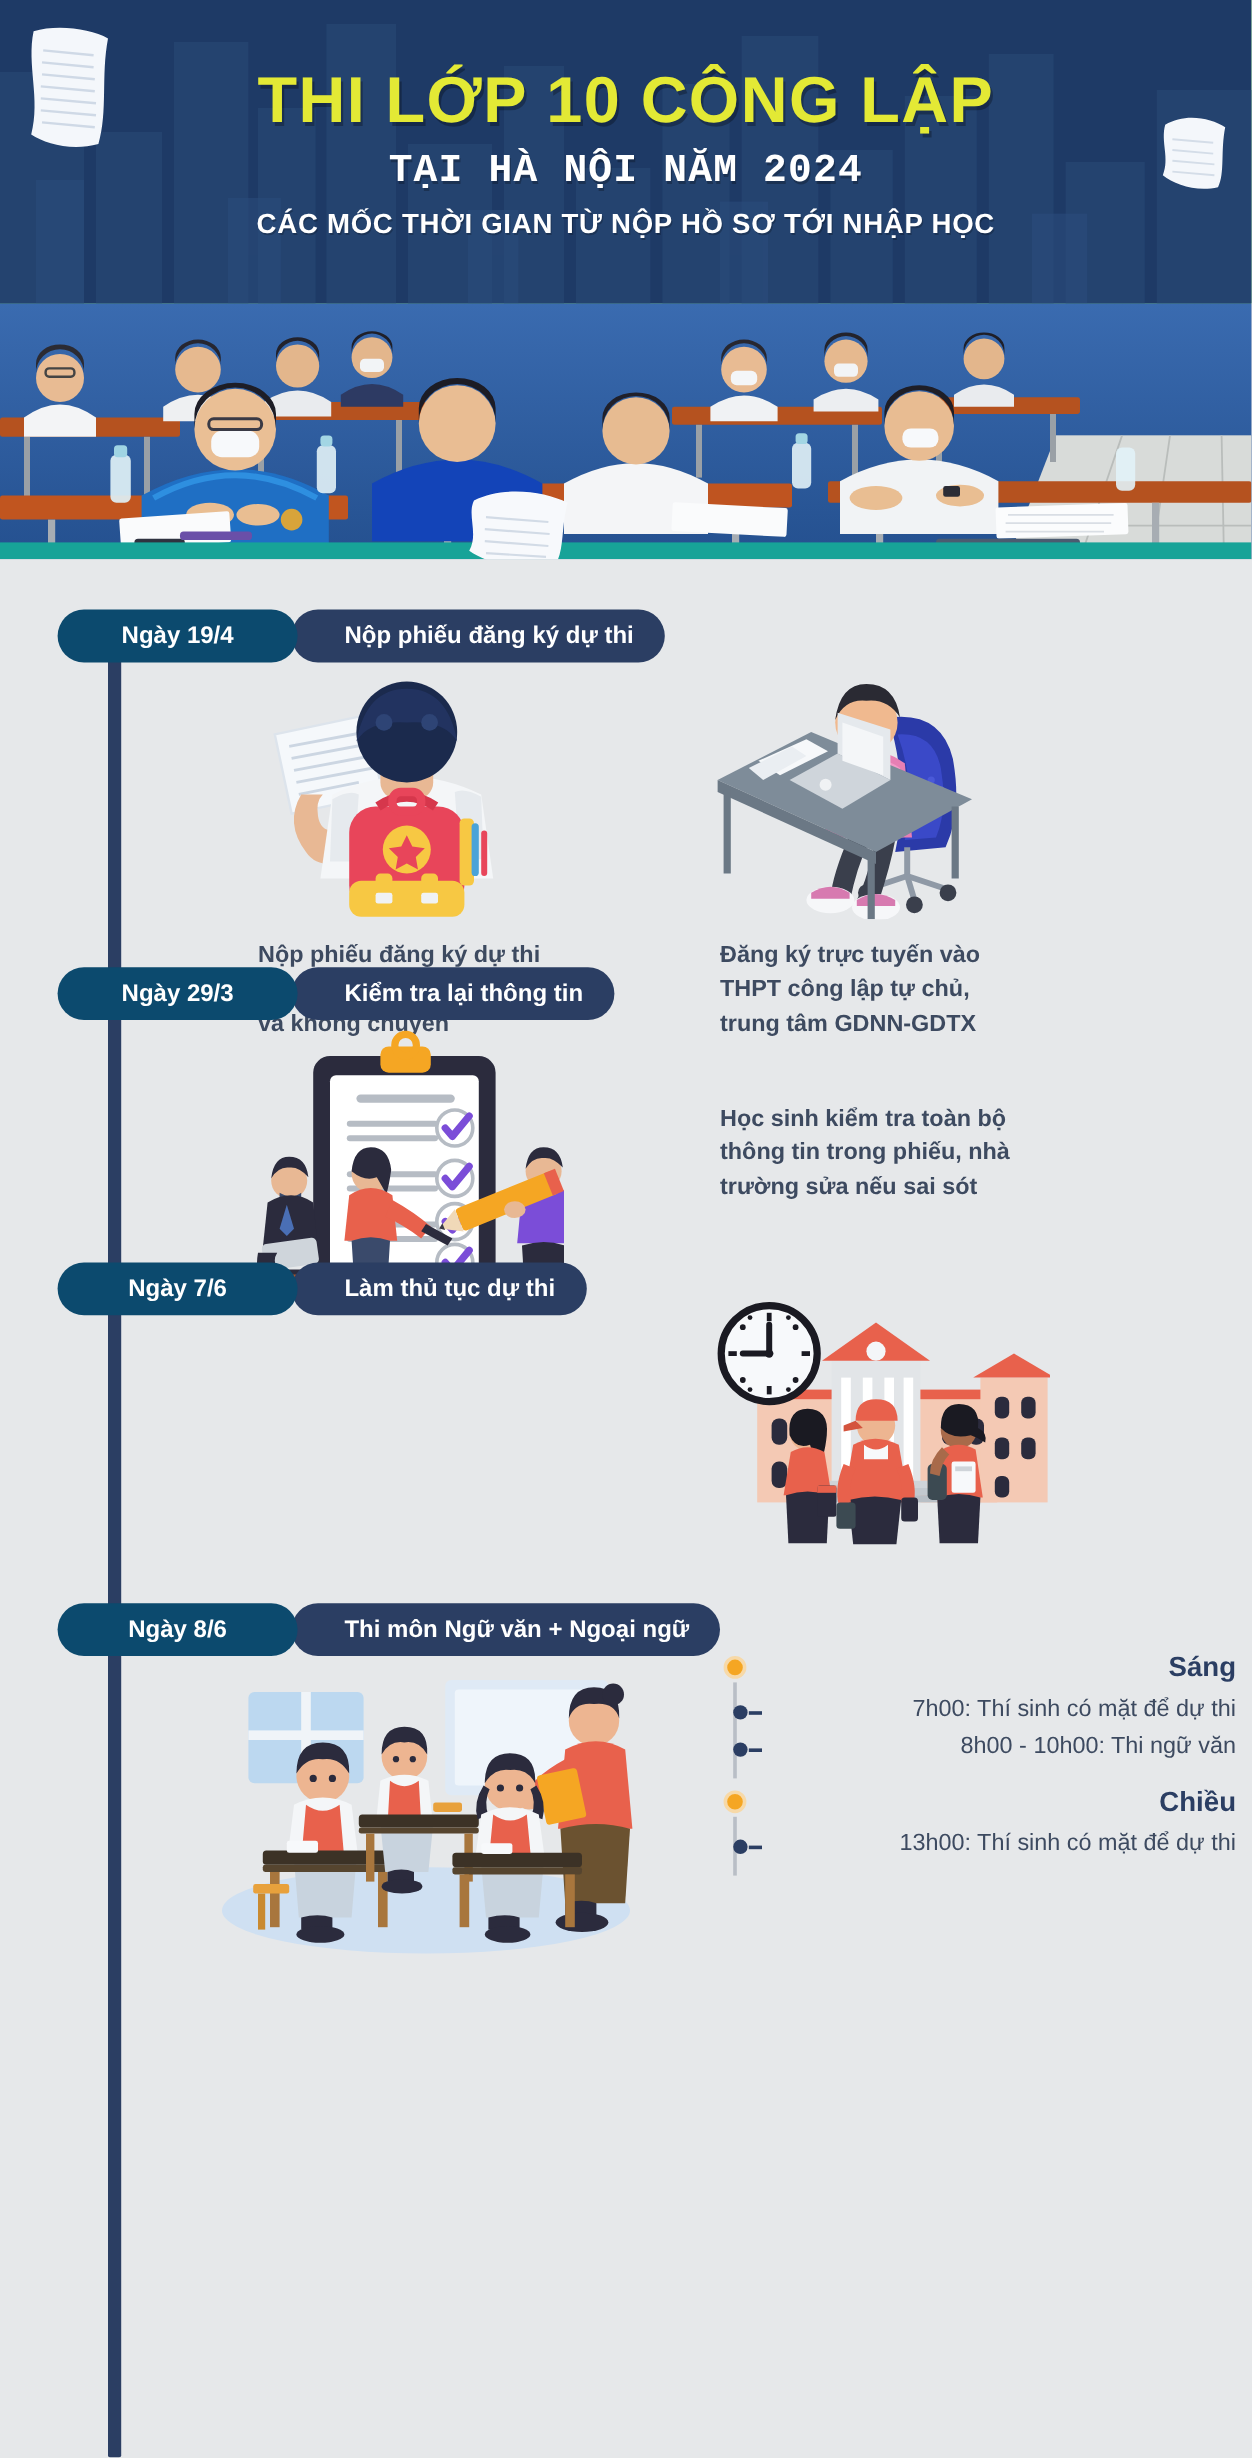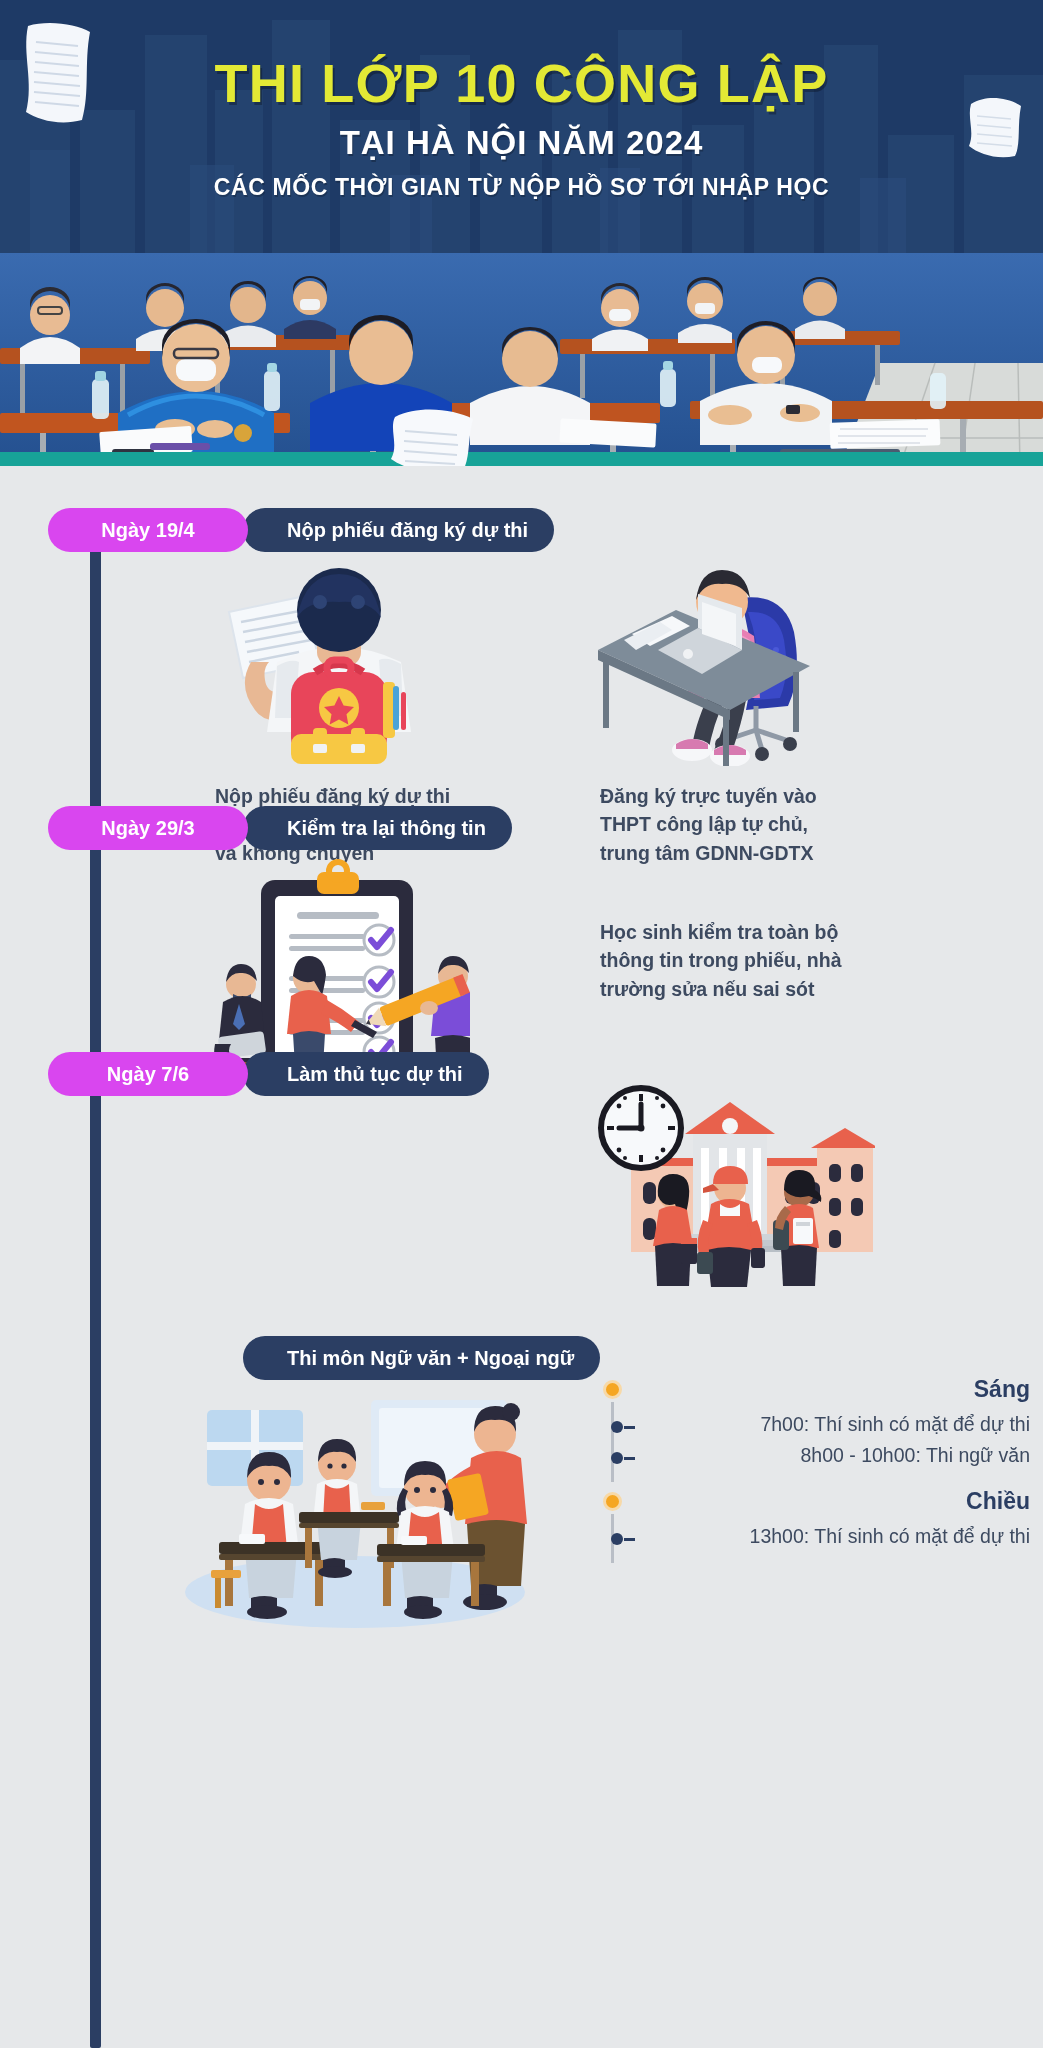--- a/index.html
+++ b/index.html
@@ -25,20 +25,21 @@
   .title-main {
     font-size:54px; font-weight:bold; color:#e3e935;
     letter-spacing:1.2px; line-height:1.02;
     text-shadow:2px 3px 0 rgba(0,0,0,.28);
     white-space:nowrap;
   }
   .title-sub {
     font-size:33px; font-weight:bold; color:#ffffff;
     letter-spacing:1px; margin-top:12px; white-space:nowrap;
     text-shadow:1px 2px 0 rgba(0,0,0,.25);
+    font-family:Liberation Mono, monospace;
   }
   .title-sub2 {
     font-size:23px; font-weight:bold; color:#ffffff;
     letter-spacing:.6px; margin-top:12px; white-space:nowrap;
     text-shadow:1px 2px 0 rgba(0,0,0,.22);
   }
   .paper-fly { position:absolute; z-index:4; }
   .paper-fly svg { display:block; }
 
   
@@ -66,21 +67,21 @@
 
   .badge-row { position:relative; z-index:3; height:44px; }
   .badge-label {
     position:absolute; left:243px; top:0; height:44px;
     background:#2b3e63; border-radius:22px;
     display:flex; align-items:center; padding:0 26px 0 44px;
     color:#fff; font-size:20px; font-weight:bold; white-space:nowrap;
   }
   .badge-date {
     position:absolute; left:48px; top:0; height:44px; min-width:200px;
-    background:#d946ef; border-radius:22px;
+    background:#0c4a6e; border-radius:22px;
     display:flex; align-items:center; justify-content:center;
     color:#fff; font-size:20px; font-weight:bold; white-space:nowrap;
     padding:0 22px; z-index:2;
   }
 
   .caption {
     position:absolute; font-size:19.5px; line-height:1.45;
     font-weight:bold; color:#3d4a60; white-space:pre-line;
   }
   .illus { position:absolute; }
@@ -622,20 +623,21 @@
           <rect x="188" y="148" width="16" height="30" rx="4" fill="#3c4a52"></rect>
           <path d="M200 134 q-10 10 -10 22 l8 2 q2 -12 8 -18 z" fill="#a86a4a"></path>
         </g>
       </svg>
     </div>
   </div>
 
   <div class="section" style="top:870px;">
     <div class="badge-row">
       <div class="badge-label">Thi môn Ngữ văn + Ngoại ngữ</div>
+      <div class="badge-date">Ngày 8/6</div>
     </div>
 
     <div class="illus" style="left:175px; top:48px;">
       <svg width="360" height="250" viewBox="0 0 360 250">
 
         <ellipse cx="180" cy="208" rx="170" ry="36" fill="#cfe0f2"></ellipse>
 
         <rect x="32" y="26" width="96" height="76" rx="5" fill="#bcd8f0"></rect>
         <rect x="32" y="58" width="96" height="8" fill="#f0f4f8"></rect>
         <rect x="76" y="26" width="8" height="76" fill="#f0f4f8"></rect>

